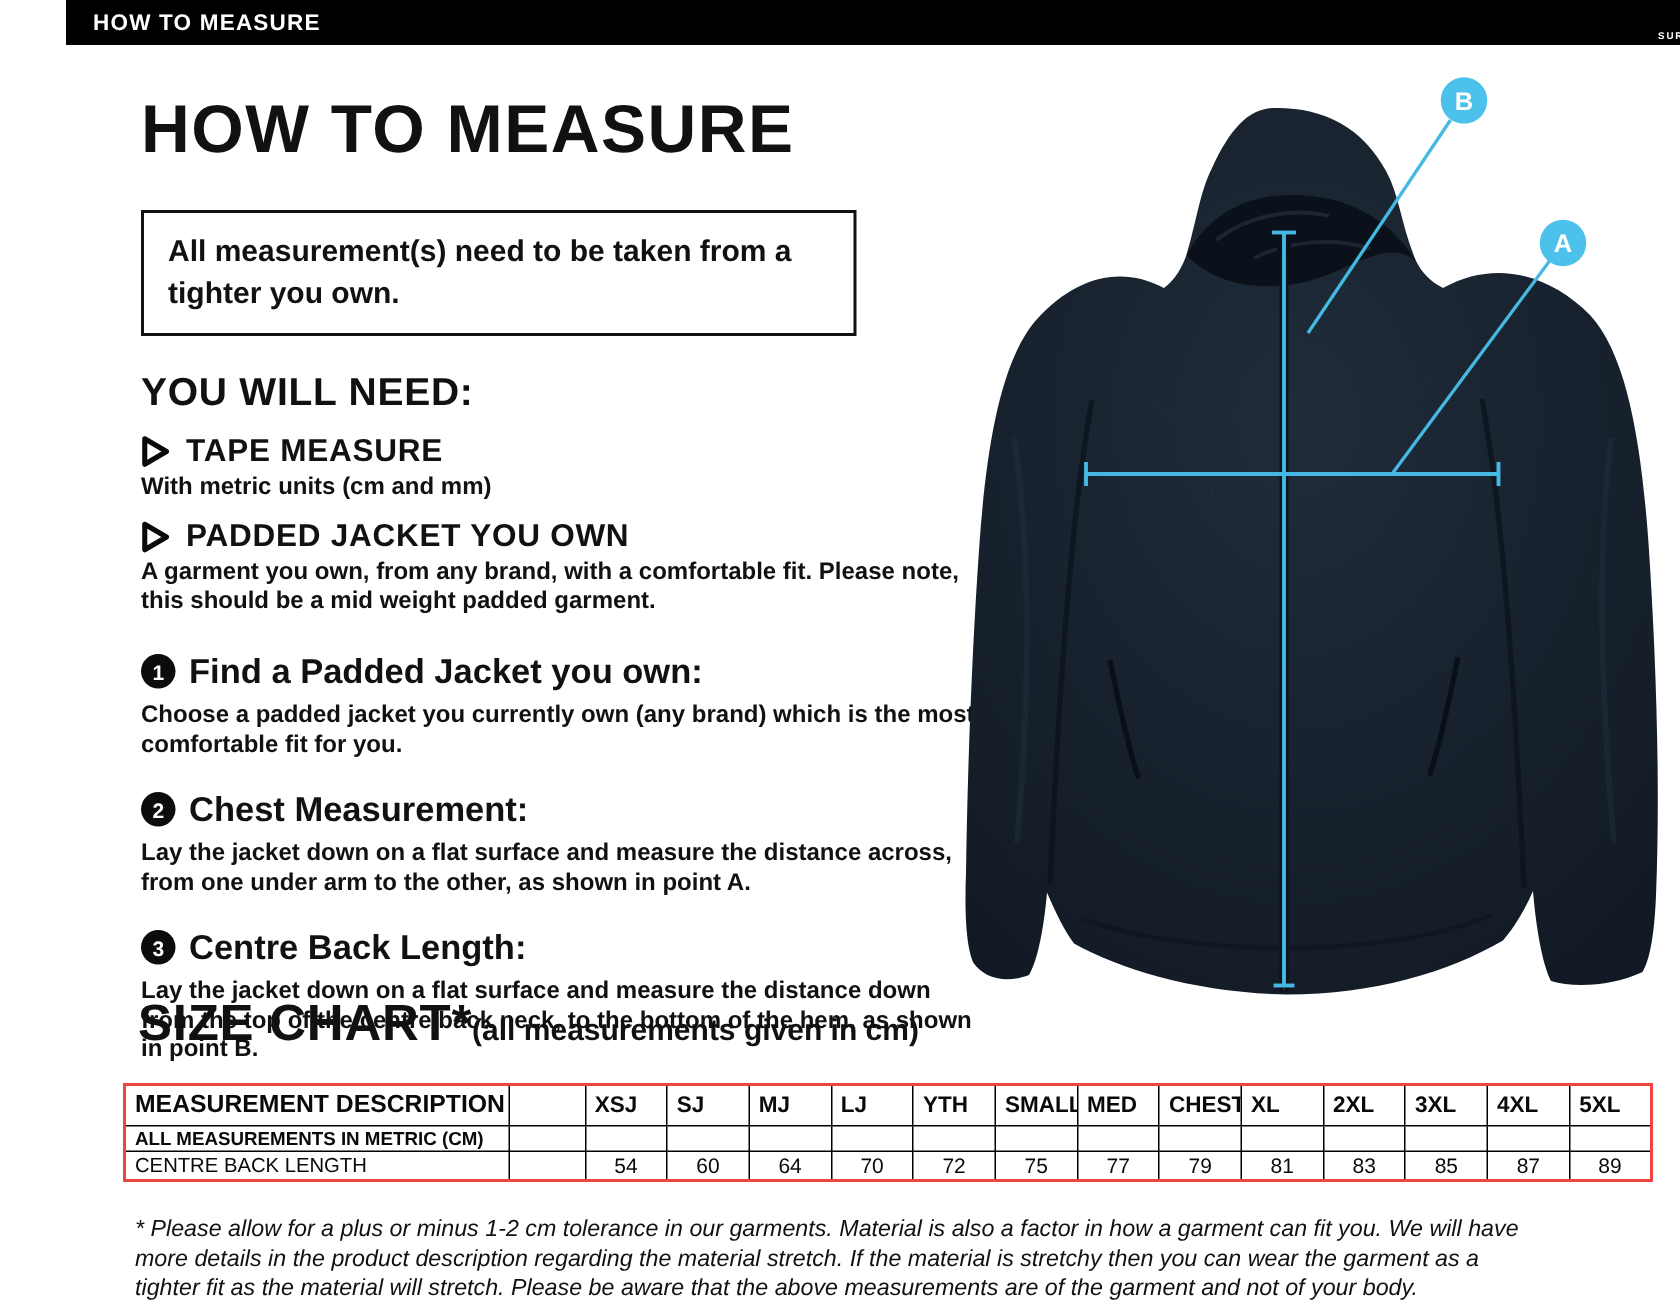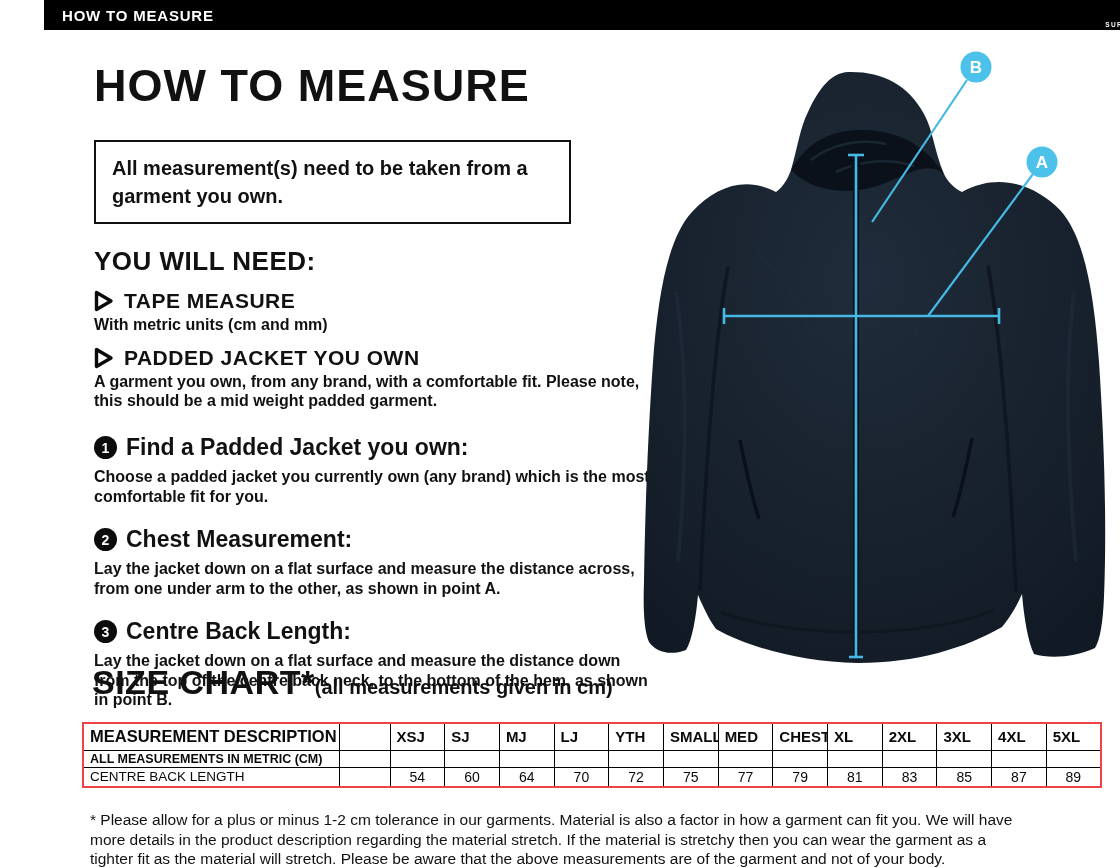--- a/index.html
+++ b/index.html
@@ -47,21 +47,21 @@
   .col-desc { width:256px; } .col-gap { width:51px; } .col-size { width:54.7px; }
   tr.hdr-row { height:27px; }
   tr.hdr-row th { font-size:16.5px; font-weight:bold; text-align:left; }
   tr.hdr-row th.c { text-align:left; font-size:15px; }
   tr.metric-row { height:17px; }
   tr.metric-row td:first-child { font-size:12.5px; font-weight:bold; }
   tr.data-row { height:20px; }
   tr.data-row td { font-size:14px; text-align:center; }
   tr.data-row td:first-child { text-align:left; font-size:13.5px; }
 
-  .footnote { position:absolute; left:46px; top:810px; width:925px; font-size:15.5px; line-height:19.5px; color:#111; }
+  .footnote { position:absolute; left:46px; top:810px; width:925px; font-size:15.5px; line-height:19.5px; color:#111;font-style:italic; }
 
   
   .figure { position:absolute; left:592px; top:42px; width:480px; height:632px; }
 </style>
 </head>
 <body>
 
 <div class="page">
 
   <div class="topbar">
@@ -69,21 +69,21 @@
     <span class="brand">
       <span class="brand-s">S</span>
       <span class="brand-name">SURRIDGE</span>
     </span>
   </div>
 
   <div class="left-col">
     <h1 class="page-heading">HOW TO MEASURE</h1>
 
     <div class="notice-box">
-      <p>All measurement(s) need to be taken from a garment you own.</p>
+      <p>All measurement(s) need to be taken from a tighter you own.</p>
     </div>
 
     <div class="ywn-heading">YOU WILL NEED:</div>
 
     <div class="need-item">
       <svg class="tri-icon" viewBox="0 0 20 22">
         <polygon points="2.5,2.5 17,11 2.5,19.5" fill="#fff" stroke="#0a0a0a" stroke-width="3.4" stroke-linejoin="round"></polygon>
       </svg>
       <span class="need-title">TAPE MEASURE</span>
     </div>

